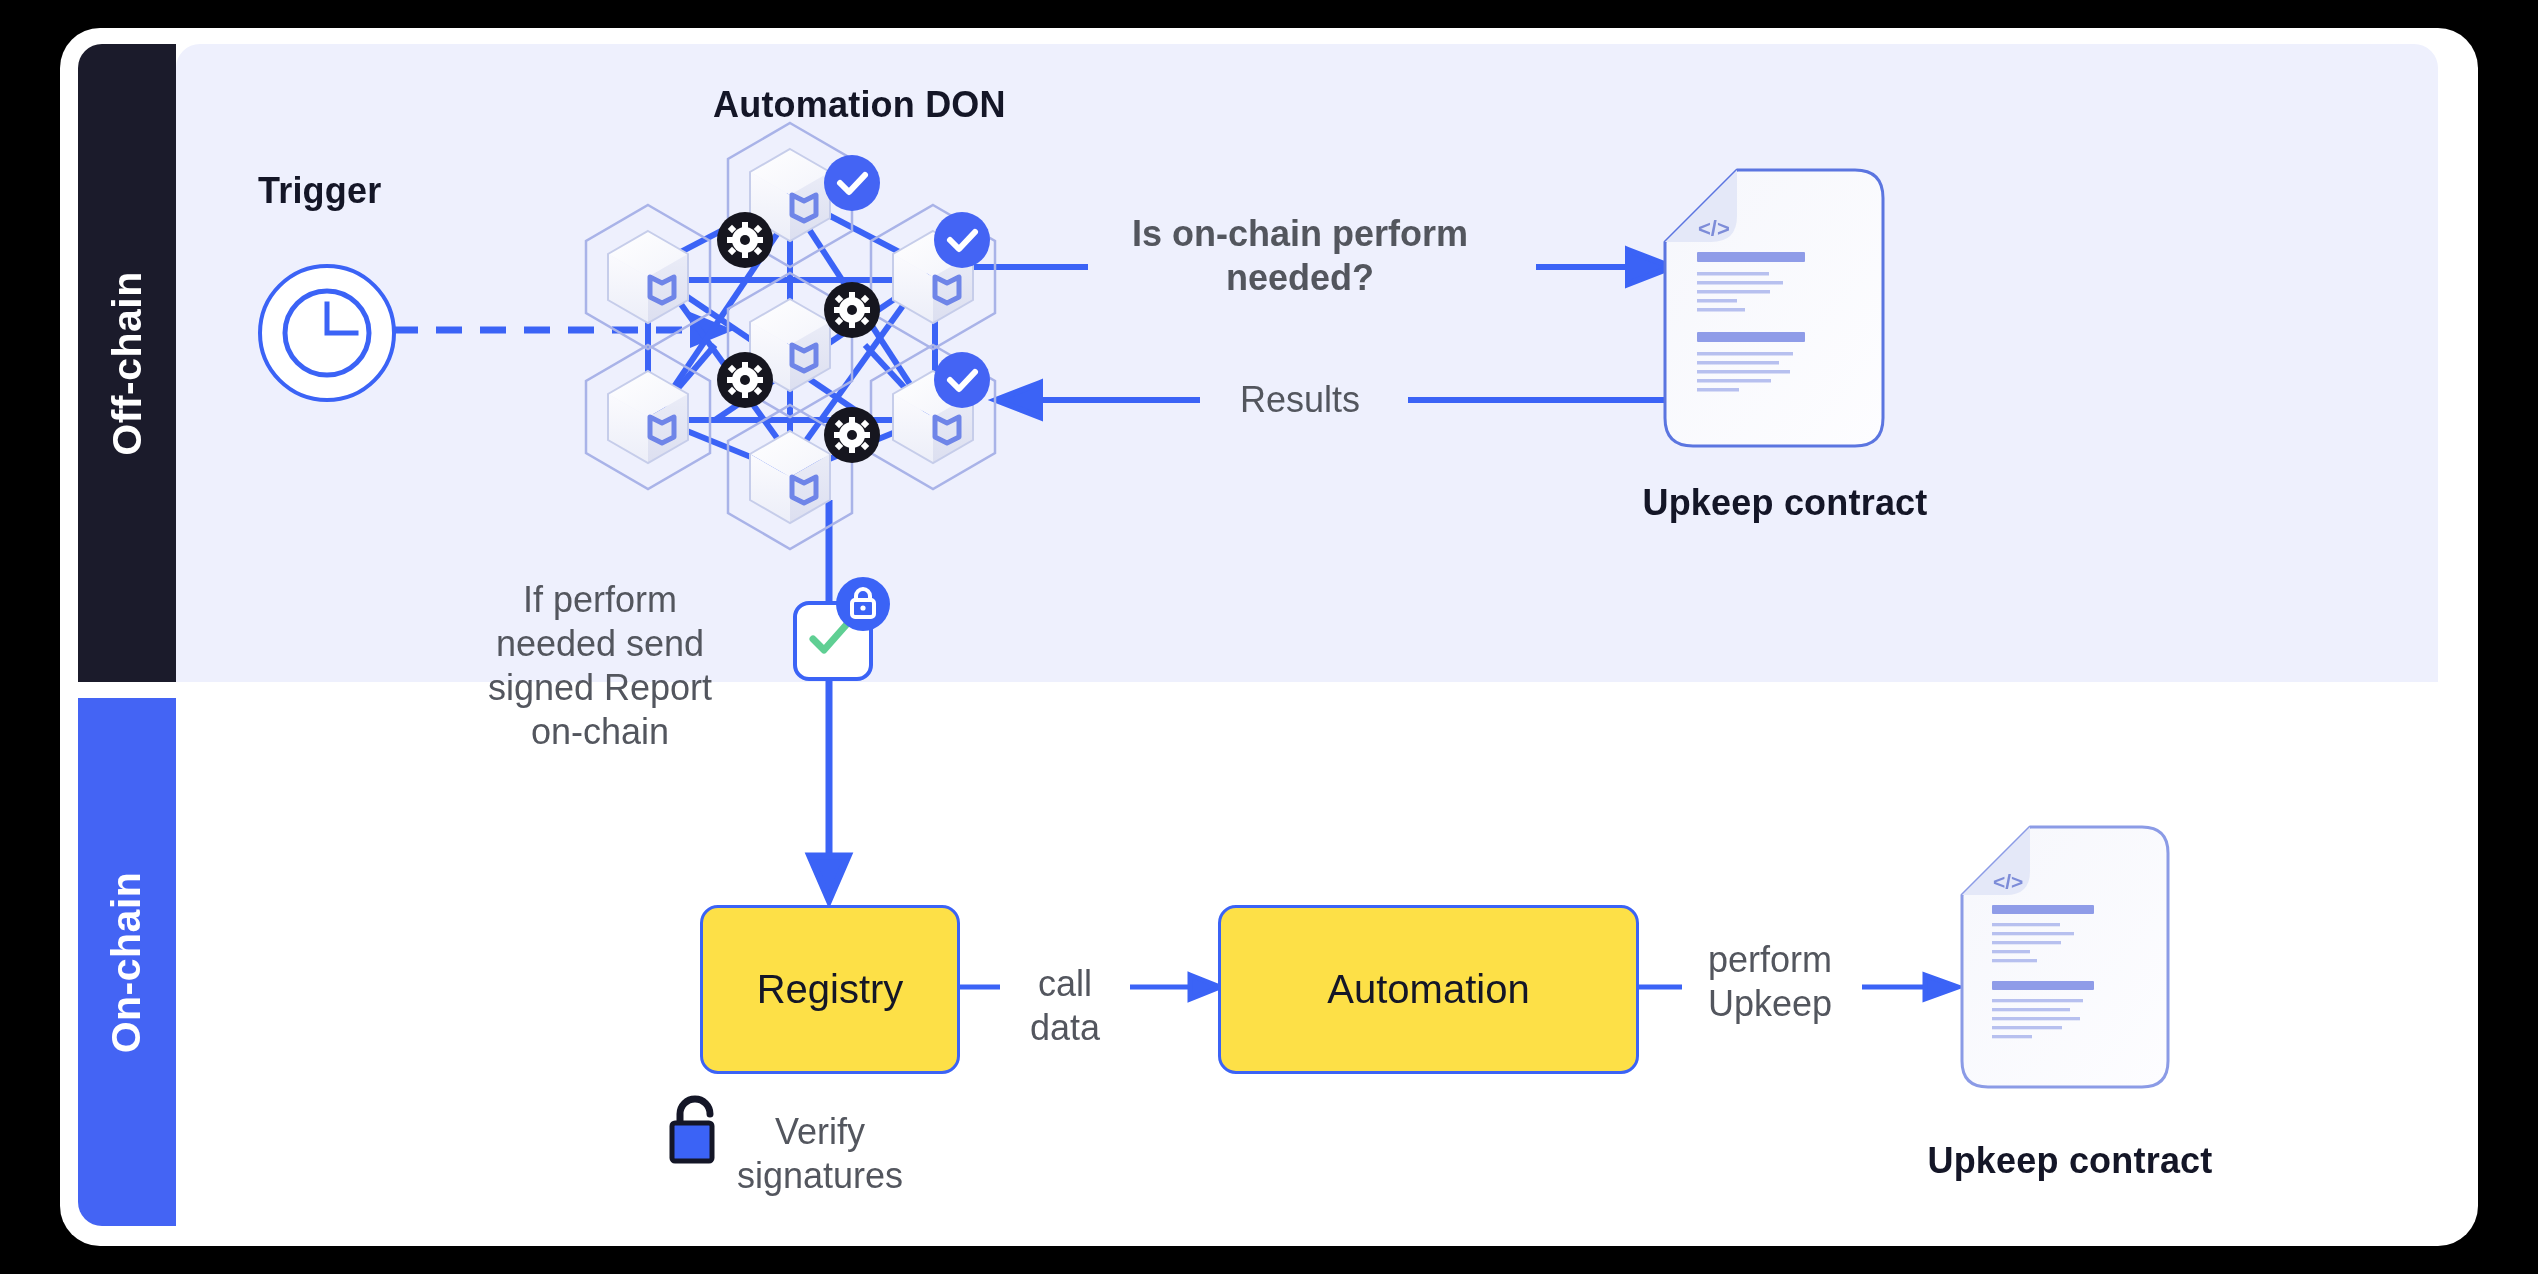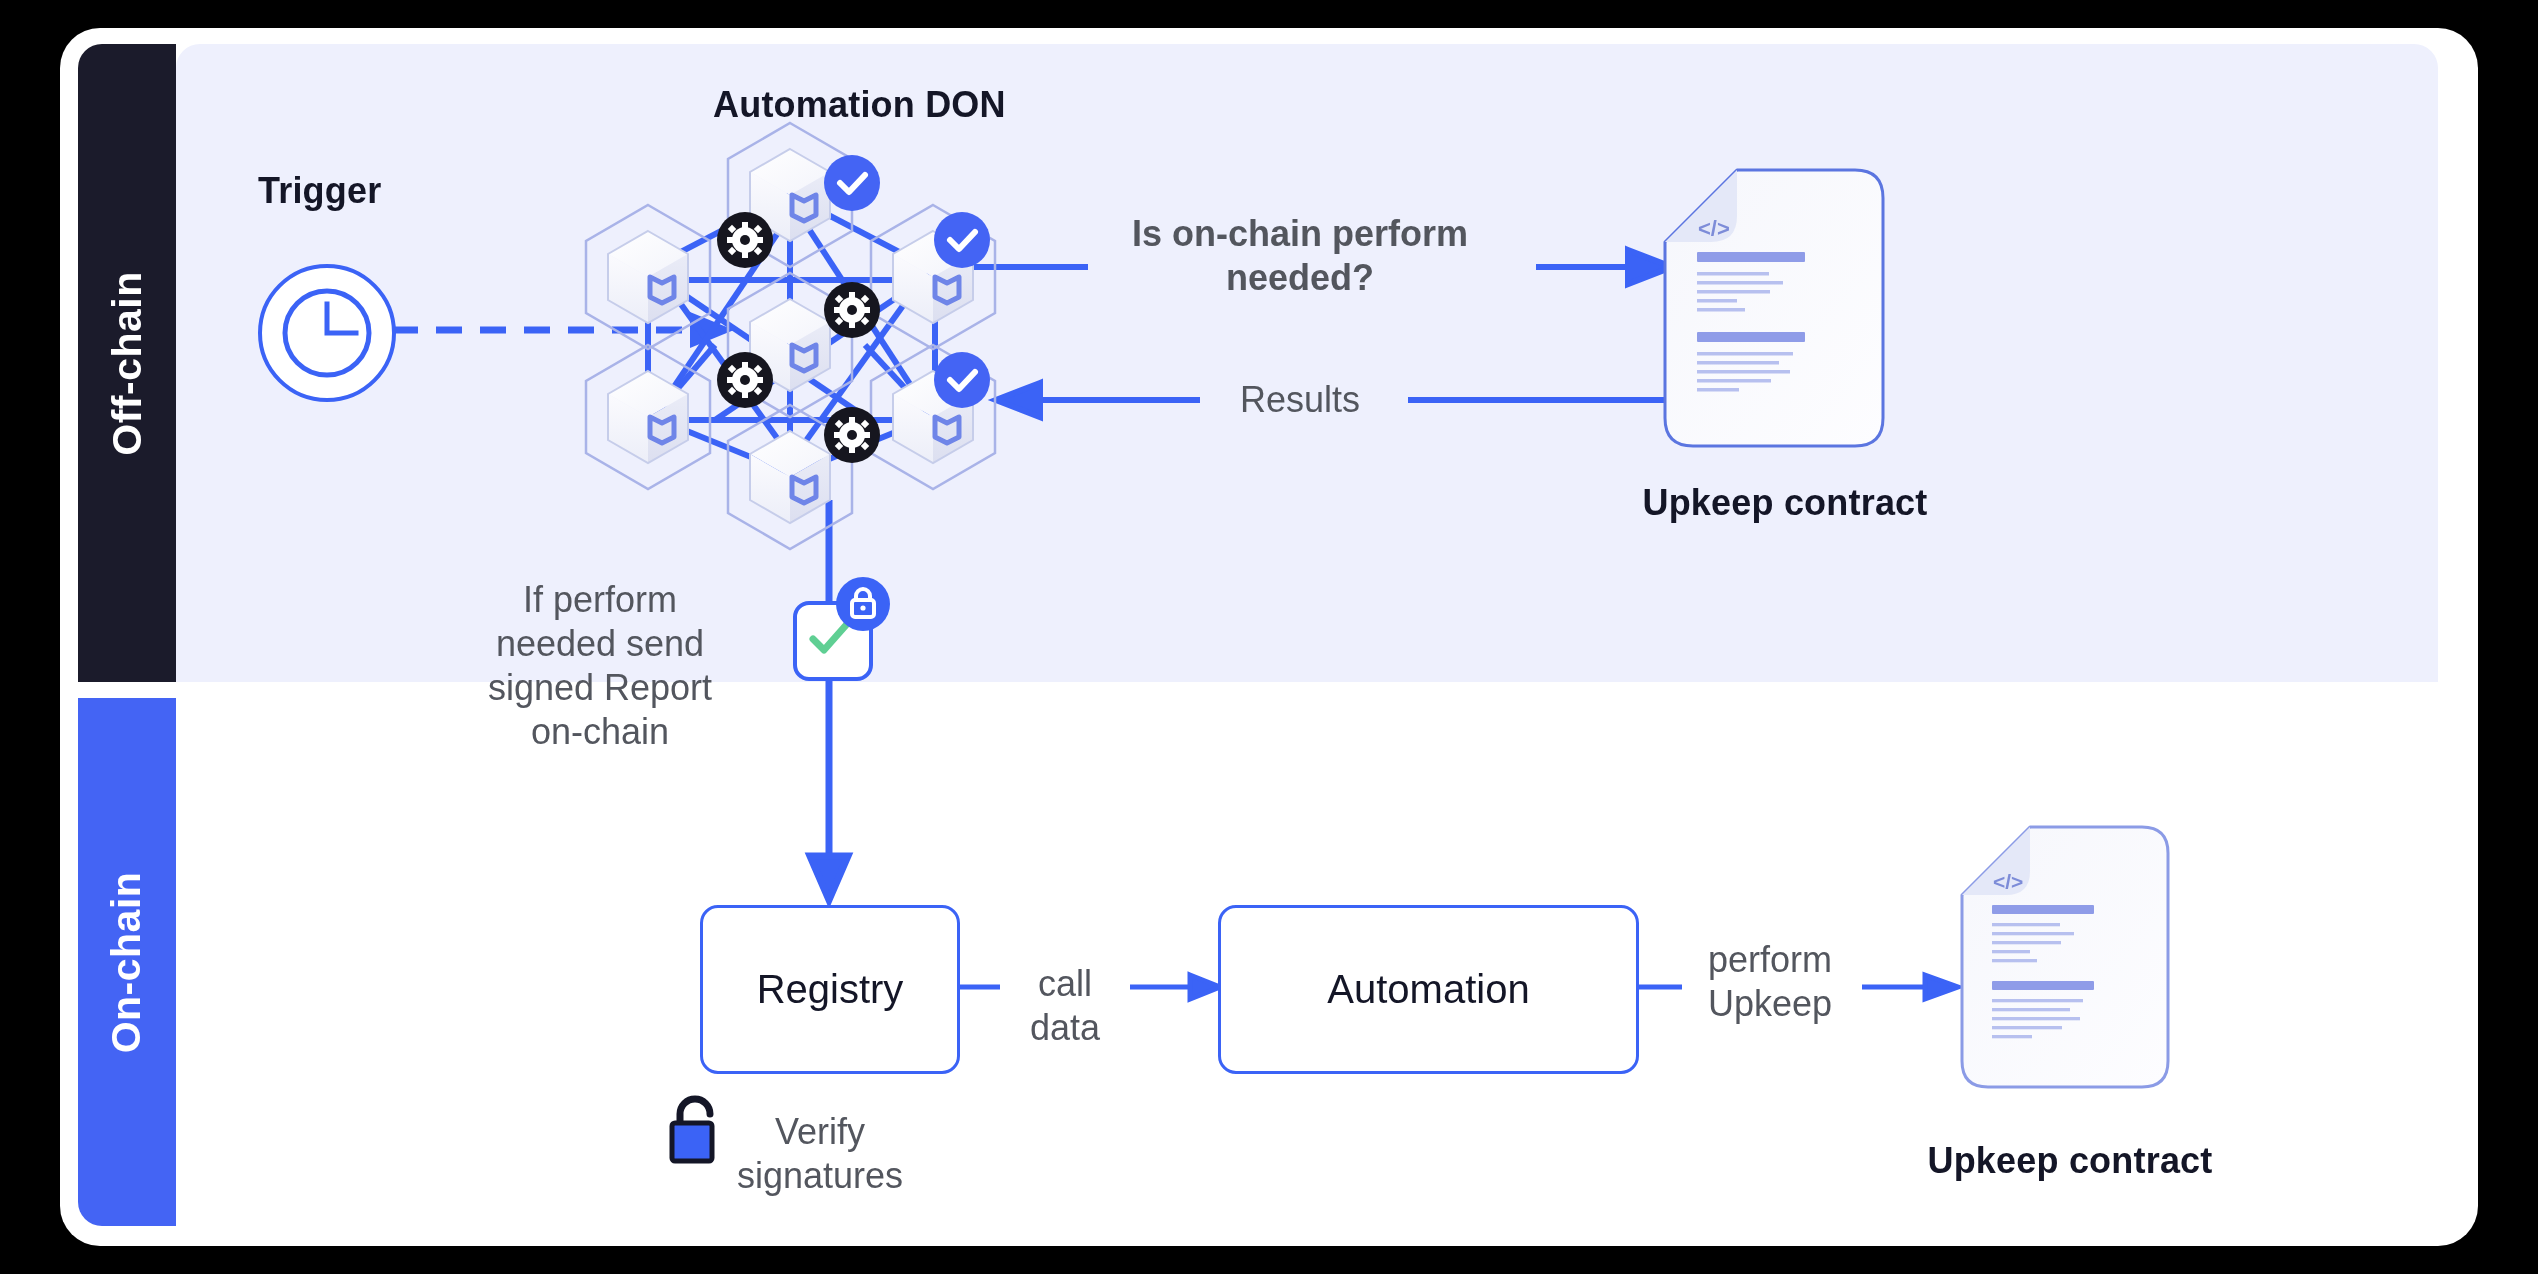--- a/index.html
+++ b/index.html
@@ -32,21 +32,21 @@
   #lbl-q1{left:1130px;top:212px;width:340px;font-weight:bold;}
   #lbl-results{left:1235px;top:378px;width:130px;}
   #lbl-ifperform{left:485px;top:578px;width:230px;}
   #lbl-calldata{left:1010px;top:938px;width:110px;margin-top:24px;}
   #lbl-perform{left:1690px;top:938px;width:160px;}
   #lbl-verify{left:730px;top:1110px;width:180px;}
 
   svg.ov{position:absolute;left:0;top:0;width:2538px;height:1274px;overflow:visible;pointer-events:none;}
 
   
-  .procbox{position:absolute;background:#ffffff;border:3px solid #3b63f6;border-radius:18px;
+  .procbox{position:absolute;background:#fde047;border:3px solid #3b63f6;border-radius:18px;
            display:flex;align-items:center;justify-content:center;color:#141627;font-size:40px;}
   #box-registry{left:700px;top:905px;width:254px;height:163px;}
   #box-forwarder{left:1218px;top:905px;width:415px;height:163px;}
 
   
   #signed-report{position:absolute;left:793px;top:601px;width:72px;height:72px;background:#fff;
                  border:4px solid #3b63f6;border-radius:16px;}
   #lock-badge{position:absolute;left:836px;top:577px;width:54px;height:54px;background:#3b63f6;border-radius:50%;}
 
   

